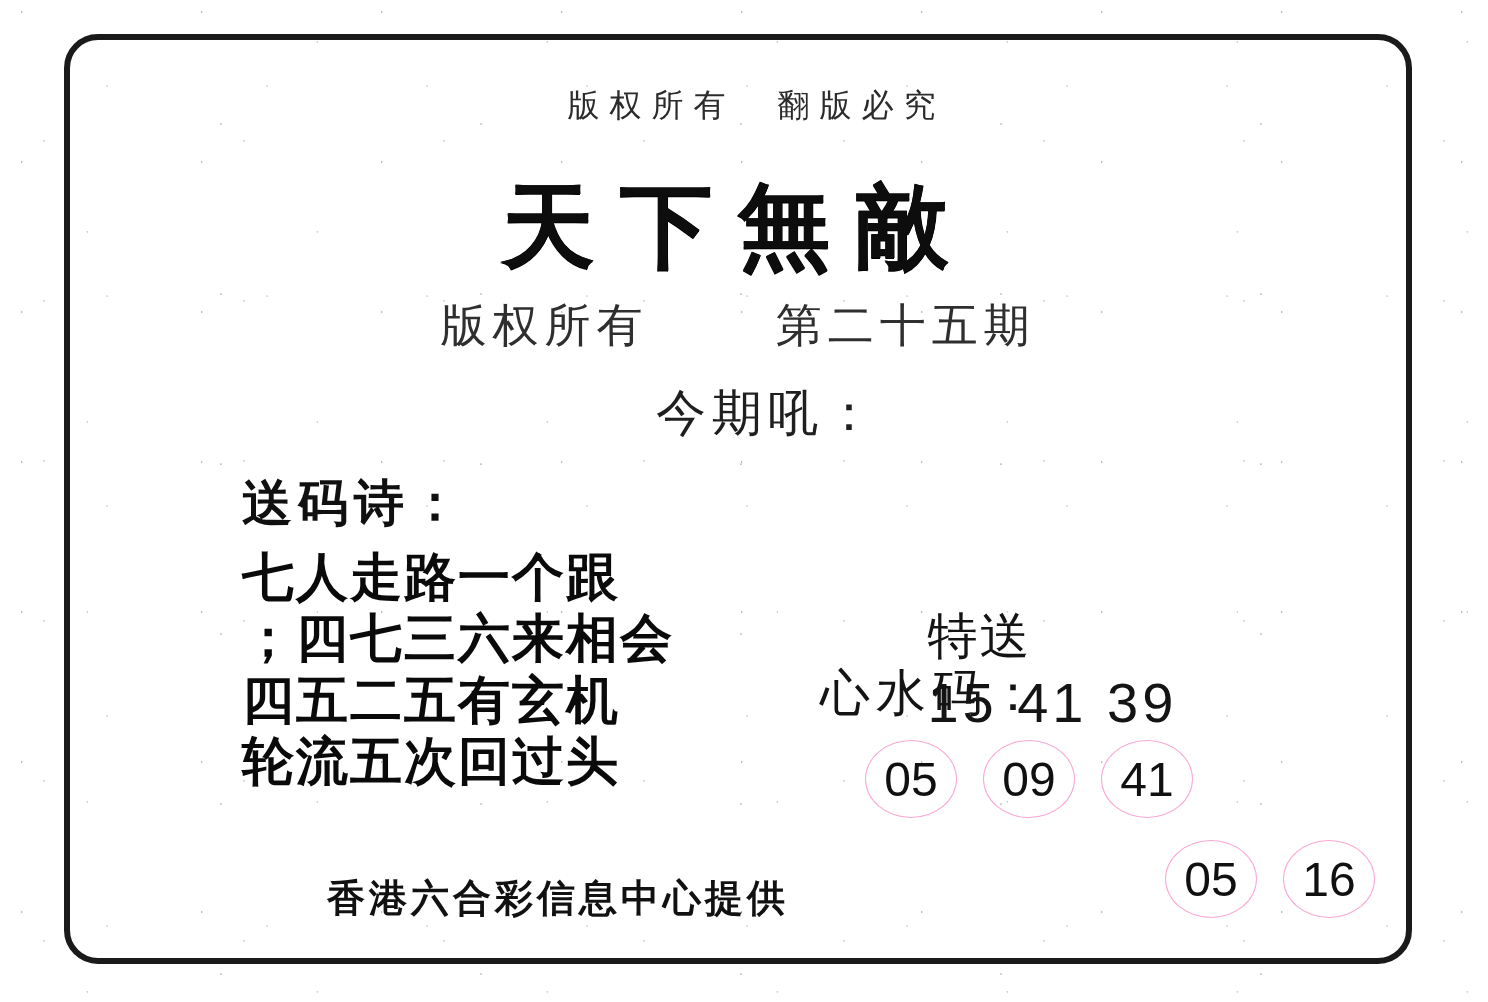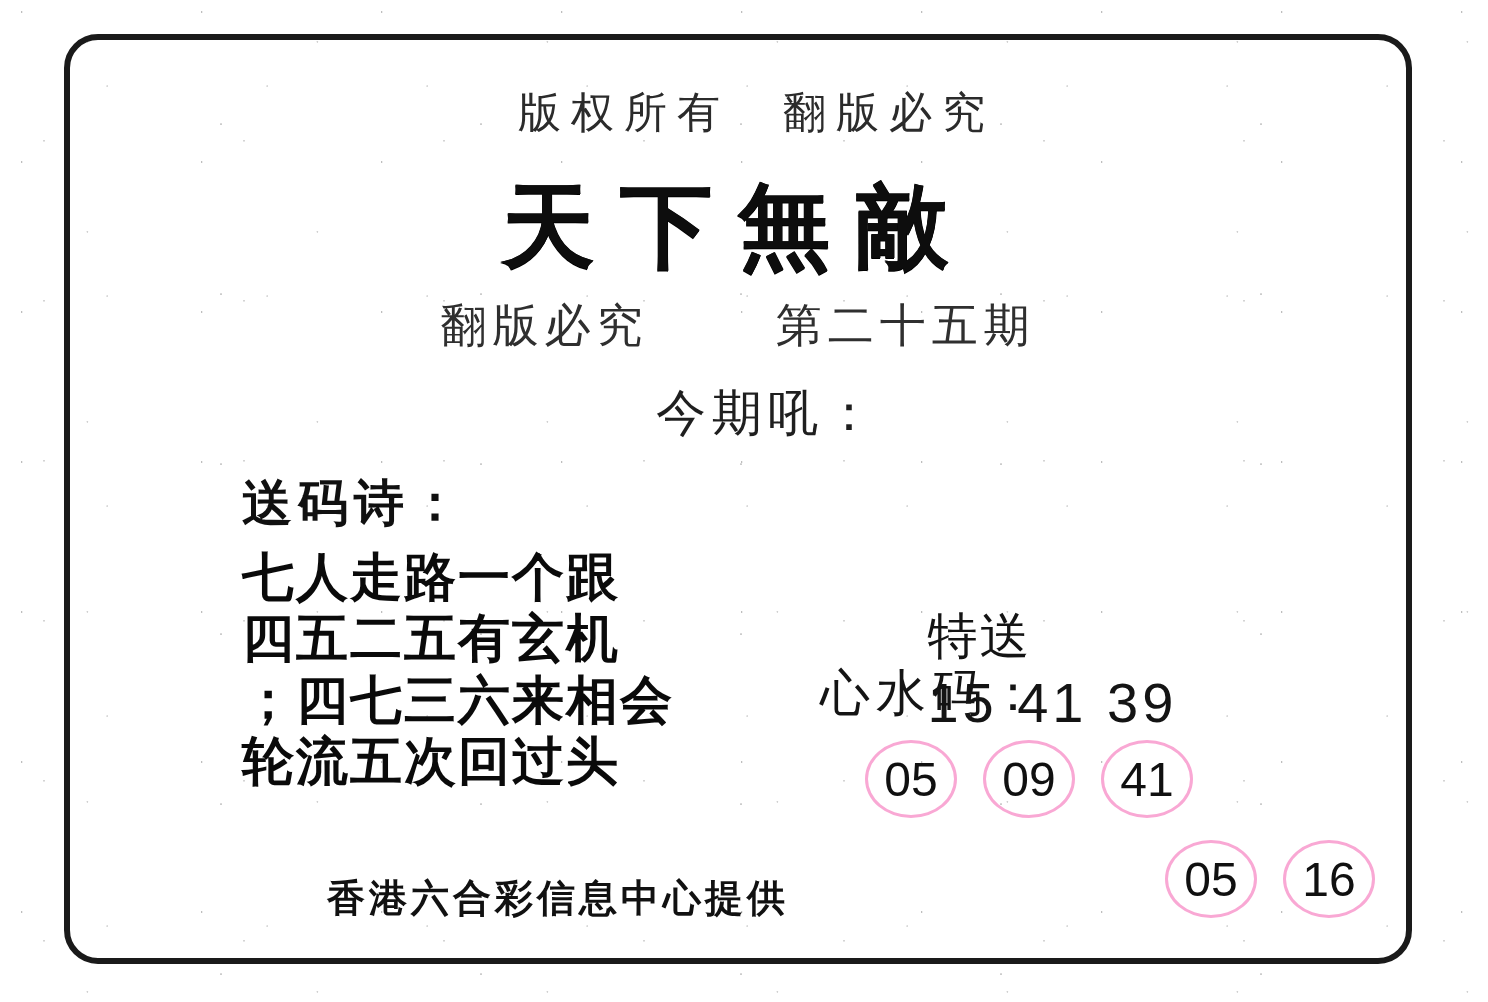--- a/index.html
+++ b/index.html
@@ -46,21 +46,21 @@
     inset: 0;
     border-radius: 28px;
   }
 
   
   .copyright {
     position: absolute;
     left: 17px; right: 0;
     top: 44px;
     text-align: center;
-    font-size: 43px;
+    font-size: 32px;
     letter-spacing: 10px;
     font-family: "DejaVu Sans", sans-serif;
     color: #2b2b2b;
     white-space: pre;
     margin-left: 20px;
   }
   .title {
     position: absolute;
     left: 0; right: 0;
     top: 125px;
@@ -146,21 +146,21 @@
     position: absolute;
     display: flex;
     gap: 26px;
   }
   .balls-row.row1 { left: 795px; top: 700px; }
   .balls-row.row2 { left: 1095px; top: 800px; }
 
   .ball {
     width: 92px;
     height: 78px;
-    border: 3px solid #f9a8d4;
+    border: 1px solid #f9a8d4;
     border-radius: 50%;
     display: flex;
     align-items: center;
     justify-content: center;
     font-size: 48px;
     font-family: "Liberation Sans", sans-serif;
     color: #101010;
     box-sizing: border-box;
     background: transparent;
   }
@@ -186,32 +186,32 @@
 <div class="scan-noise"></div>
 
 <div class="card">
   <div class="card-inner">
 
     <div class="copyright">版权所有　翻版必究</div>
 
     <div class="title">天下無敵</div>
 
     <div class="sub-row">
-      <span>翻版必究</span>
+      <span>版权所有</span>
       <span class="gap"></span>
       <span>第二十五期</span>
     </div>
 
     <div class="this-issue">今期吼：</div>
 
     <div class="poem">
       <div class="poem-label">送码诗：</div>
       <div class="poem-line">七人走路一个跟</div>
+      <div class="poem-line">；四七三六来相会</div>
       <div class="poem-line">四五二五有玄机</div>
-      <div class="poem-line">；四七三六来相会</div>
       <div class="poem-line">轮流五次回过头</div>
     </div>
 
     <div class="special">
       <span>特送</span>
       <span class="nums">15 41 39</span>
     </div>
 
     <div class="xinshui-label">心水码：</div>
 

